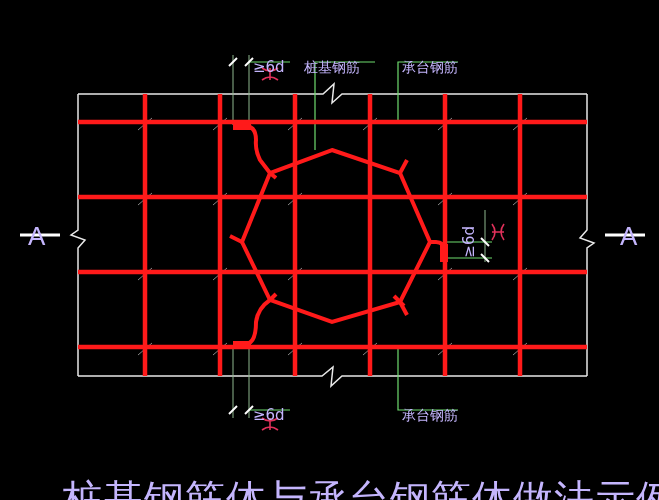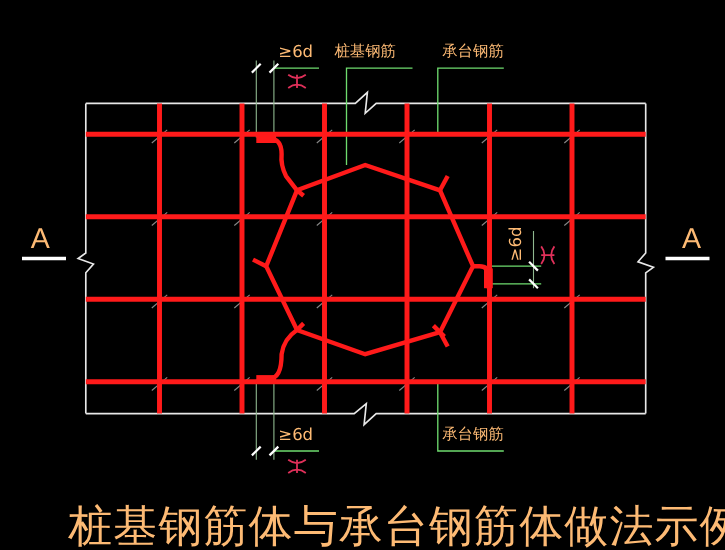--- a/index.html
+++ b/index.html
@@ -1,18 +1,18 @@
 <!DOCTYPE html>
 <html><head>
 <meta charset="utf-8">
 <style>
   html, body { margin: 0; padding: 0; background: #000; }
   body { width: 659px; height: 500px; overflow: hidden; position: relative; font-family: "DejaVu Sans", sans-serif; }
   #canvas { position: absolute; left: 0; top: 0; width: 659px; height: 500px; }
-  .lbl { position: absolute; color: #fdba74; white-space: nowrap; line-height: 1; }
+  .lbl { position: absolute; color: #c4b5fd; white-space: nowrap; line-height: 1; margin-top: 20px; }
   .cad-label { font-size: 14px; letter-spacing: 0px; }
   .dim-text { font-size: 15px; font-family: "DejaVu Sans", sans-serif; }
   .section-letter { font-size: 26px; font-family: "Liberation Sans", sans-serif; }
   .title { font-size: 40px; font-weight: normal; letter-spacing: 1px; }
   .vert { writing-mode: vertical-rl; }
 </style>
 </head>
 <body>
 
 <svg id="canvas" viewBox="0 0 659 500" xmlns="http://www.w3.org/2000/svg">

